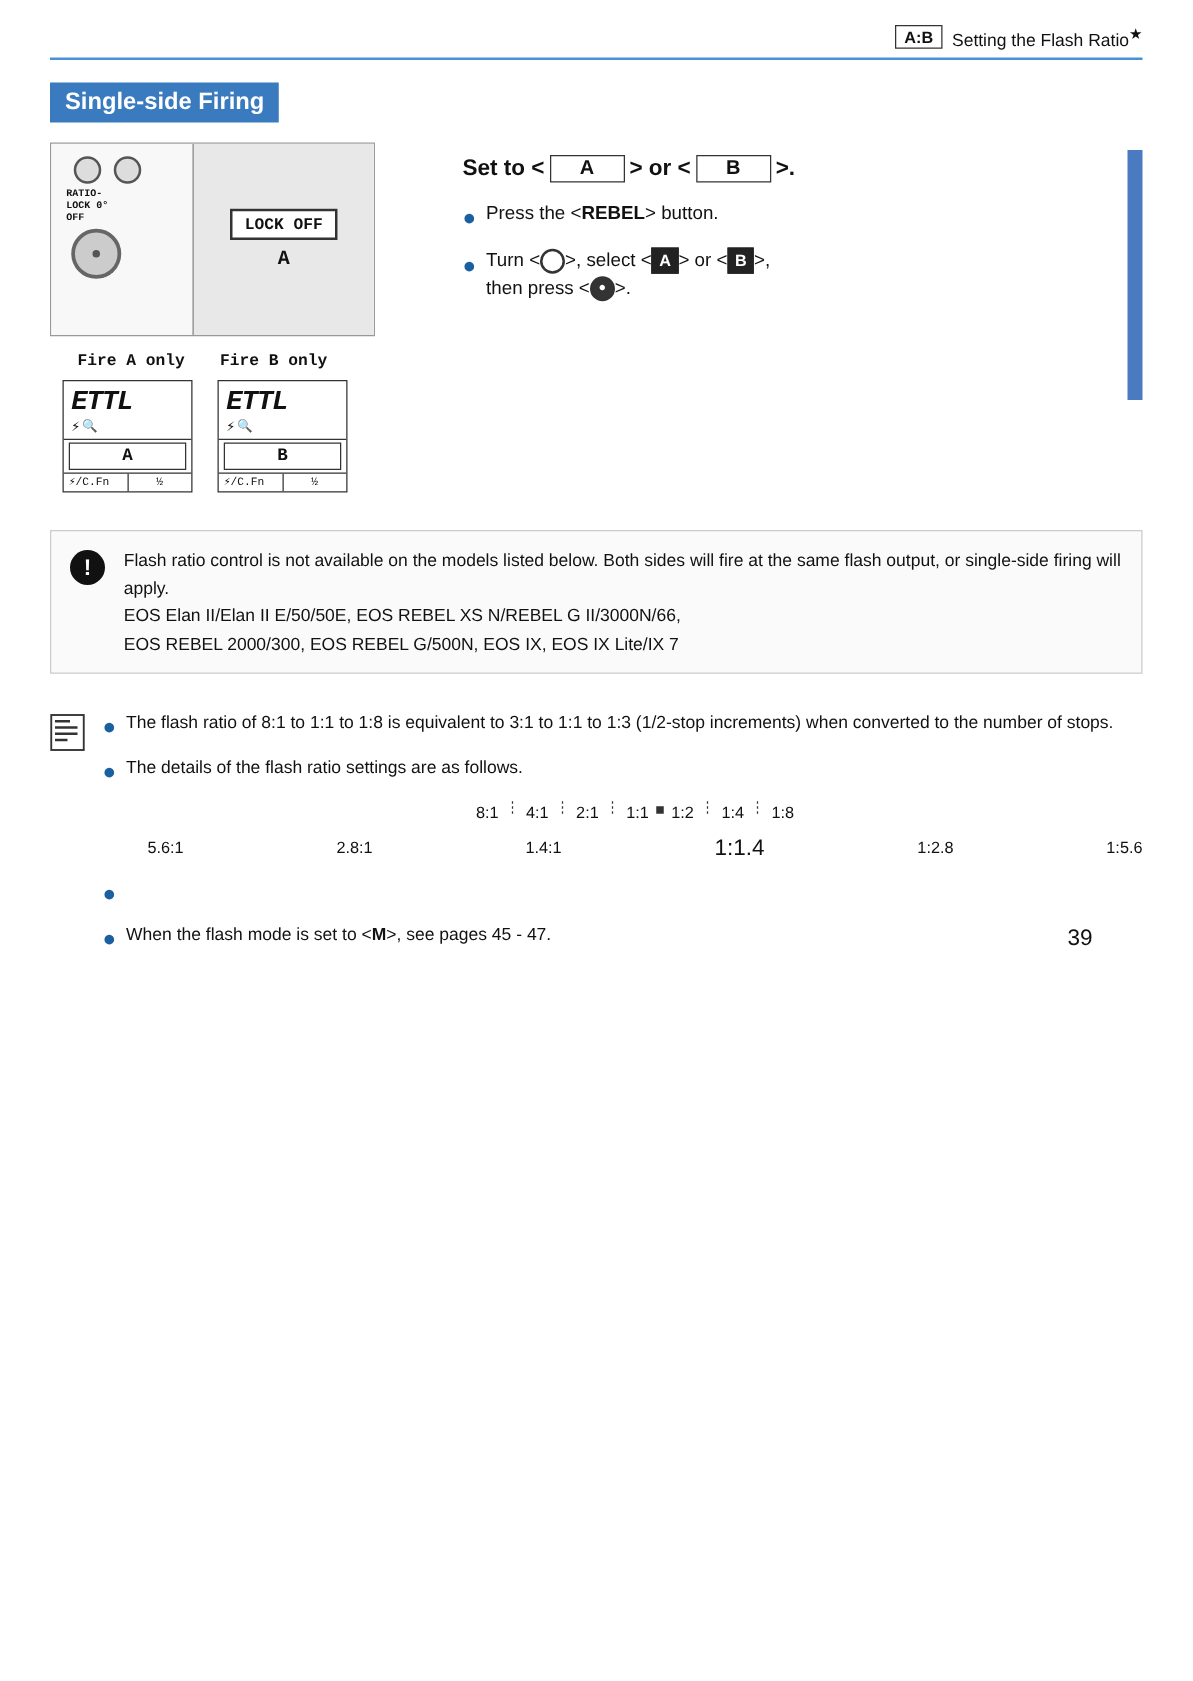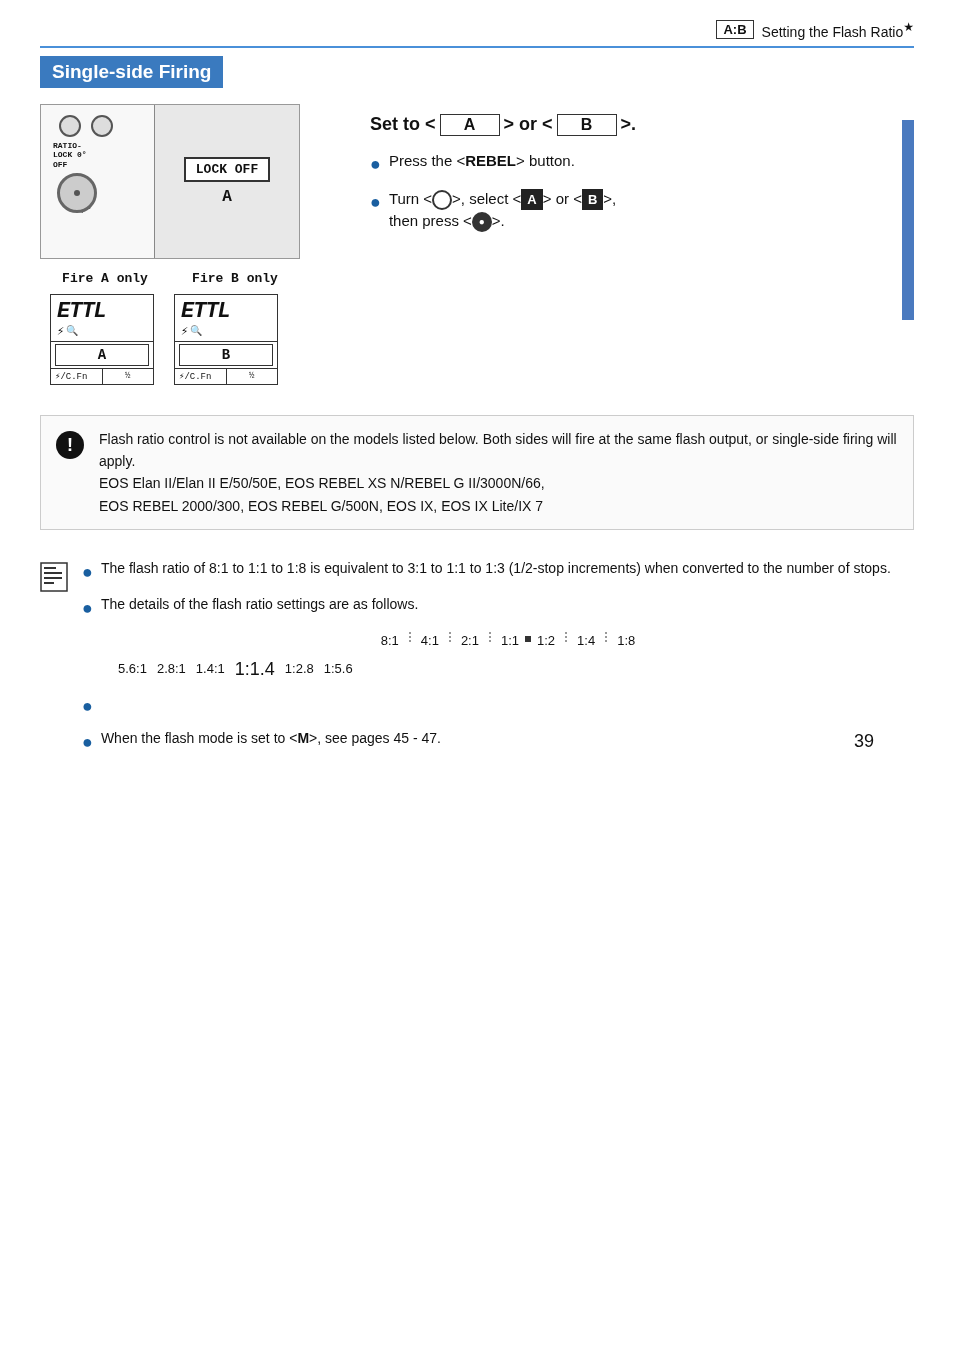--- a/index.html
+++ b/index.html
@@ -41,20 +41,21 @@
 
     
     .section-title-box {
       background: #3a7abf;
       color: #fff;
       font-size: 19px;
       font-weight: bold;
       padding: 5px 12px;
       display: inline-block;
       margin-bottom: 16px;
+      margin-top: 10px;
     }
 
     
     .main-content {
       display: flex;
       gap: 30px;
       margin-bottom: 20px;
     }
 
     
@@ -90,21 +91,21 @@
       border-left: 1.5px solid #888;
       display: flex;
       align-items: center;
       justify-content: center;
       flex-direction: column;
     }
 
     
     .fire-labels {
       display: flex;
-      gap: 20px;
+      gap: 4px;
       margin-bottom: 8px;
       margin-left: 10px;
     }
     .fire-label {
       font-size: 13px;
       font-weight: bold;
       width: 110px;
       text-align: center;
     }
 
@@ -520,21 +521,21 @@
             <span style="margin: 0 4px;">
               <svg width="14" height="16" viewBox="0 0 14 16">
                 <line x1="7" y1="2" x2="7" y2="4" stroke="#333" stroke-width="1"></line>
                 <line x1="7" y1="6" x2="7" y2="8" stroke="#333" stroke-width="1"></line>
                 <line x1="7" y1="10" x2="7" y2="12" stroke="#333" stroke-width="1"></line>
               </svg>
             </span>
             <span style="font-size:13px;">1:8</span>
           </div>
 
-          <div style="display:flex; align-items:center; justify-content:flex-start; gap:10px; padding-left:16px;">
+          <div style="display:flex; align-items:center; justify-content:space-between; gap:10px; padding-left:16px;">
             <span style="font-size:13px;">5.6:1</span>
             <span style="font-size:13px;">2.8:1</span>
             <span style="font-size:13px;">1.4:1</span>
             <span style="font-size:18px;">1:1.4</span>
             <span style="font-size:13px;">1:2.8</span>
             <span style="font-size:13px;">1:5.6</span>
           </div>
         </div>
 
         <ul class="note-bullet-list">

